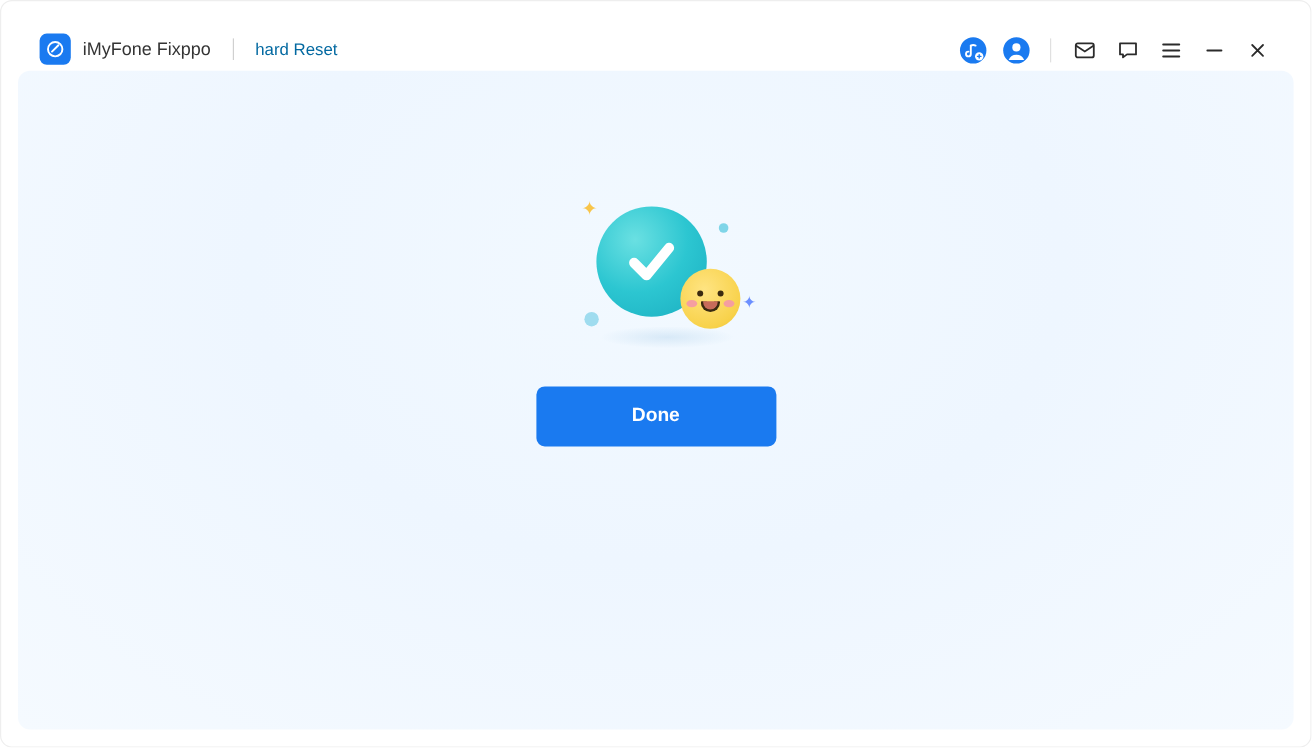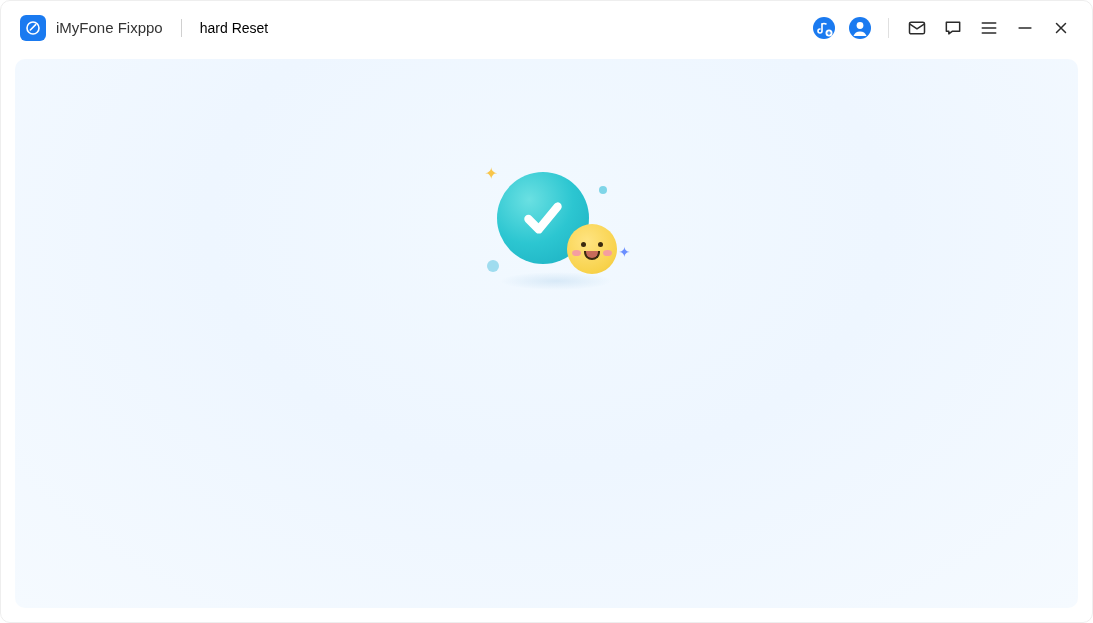--- a/index.html
+++ b/index.html
@@ -15,22 +15,22 @@
       height: 100%;
       border: 1px solid #eee;
       border-radius: 10px;
       display: flex;
       flex-direction: column;
       background: #fff;
     }
     .titlebar {
       height: 54px;
       display: flex;
-      align-items: center;
-      padding: 0 19px;
+      align-items: flex-end;
+      padding: 0 32px;
       border-bottom: 1px solid transparent;
       gap: 39px;
     }
     .titlebar-left {
       display: flex;
       align-items: center;
       gap: 10px;
     }
     .app-logo {
       width: 26px;
@@ -47,21 +47,21 @@
       font-weight: 500;
     }
     .title-sep {
       width: 1px;
       height: 18px;
       background: #d0d0d0;
       margin: 0 8px;
     }
     .breadcrumb {
       font-size: 14px;
-      color: #000000;
+      color: #0369a1;
     }
     .titlebar-right {
       margin-left: auto;
       display: flex;
       align-items: center;
       gap: 12px;
     }
     .rsep {
       width: 1px;
       height: 20px;
@@ -272,15 +272,16 @@
         </div>
         <div class="smiley">
           <div class="blush l"></div>
           <div class="blush r"></div>
           <div class="mouth"></div>
         </div>
         <span class="sparkle s2">✦</span>
       </div>
 
 
+      <button class="done-btn">Done</button>
     </div>
   </div>
 </div>
 
 </body></html>

